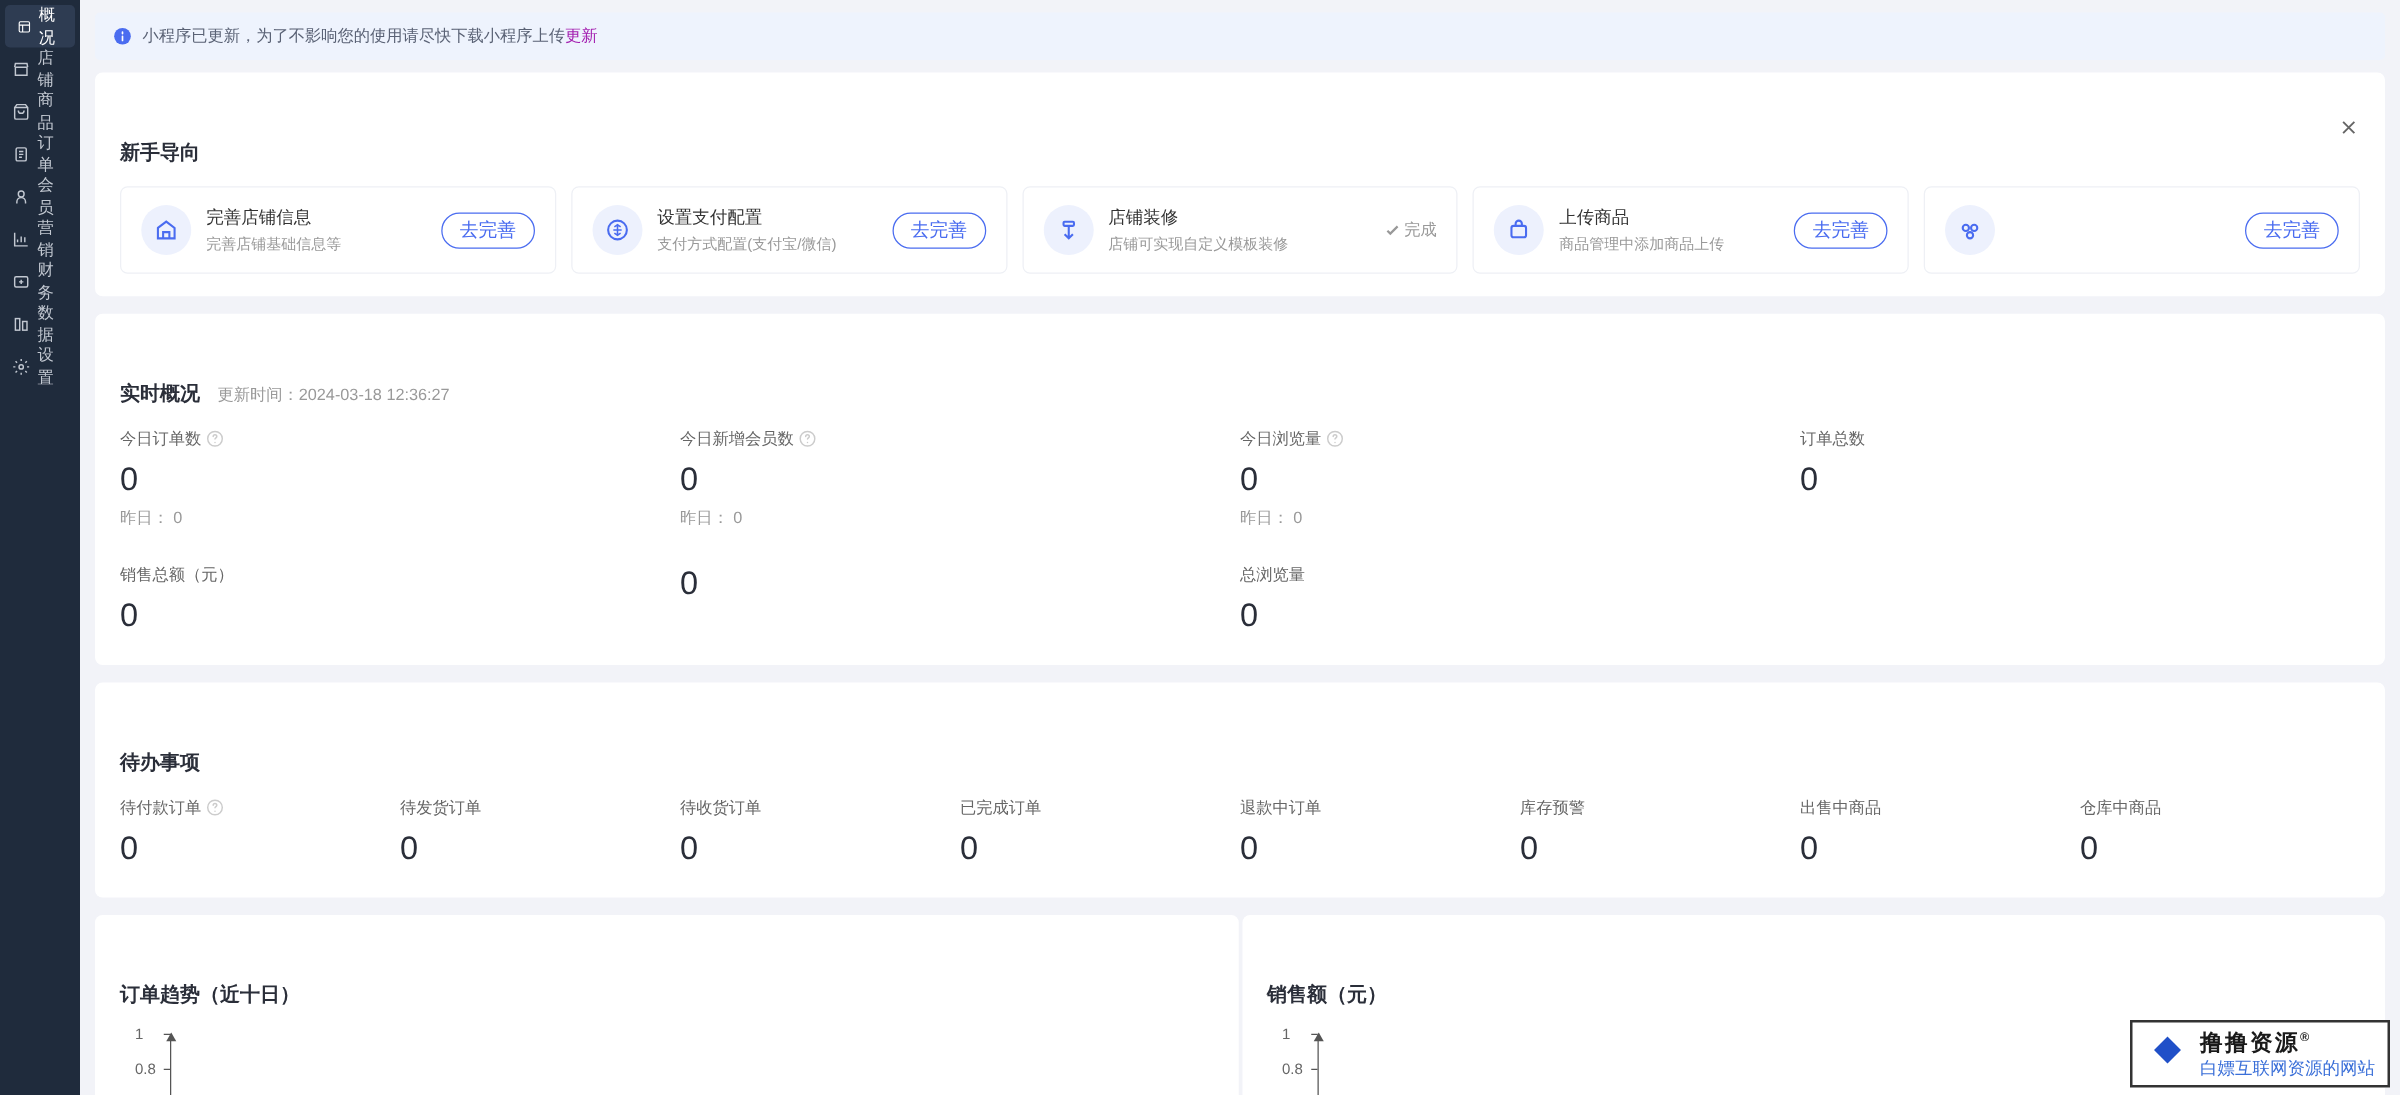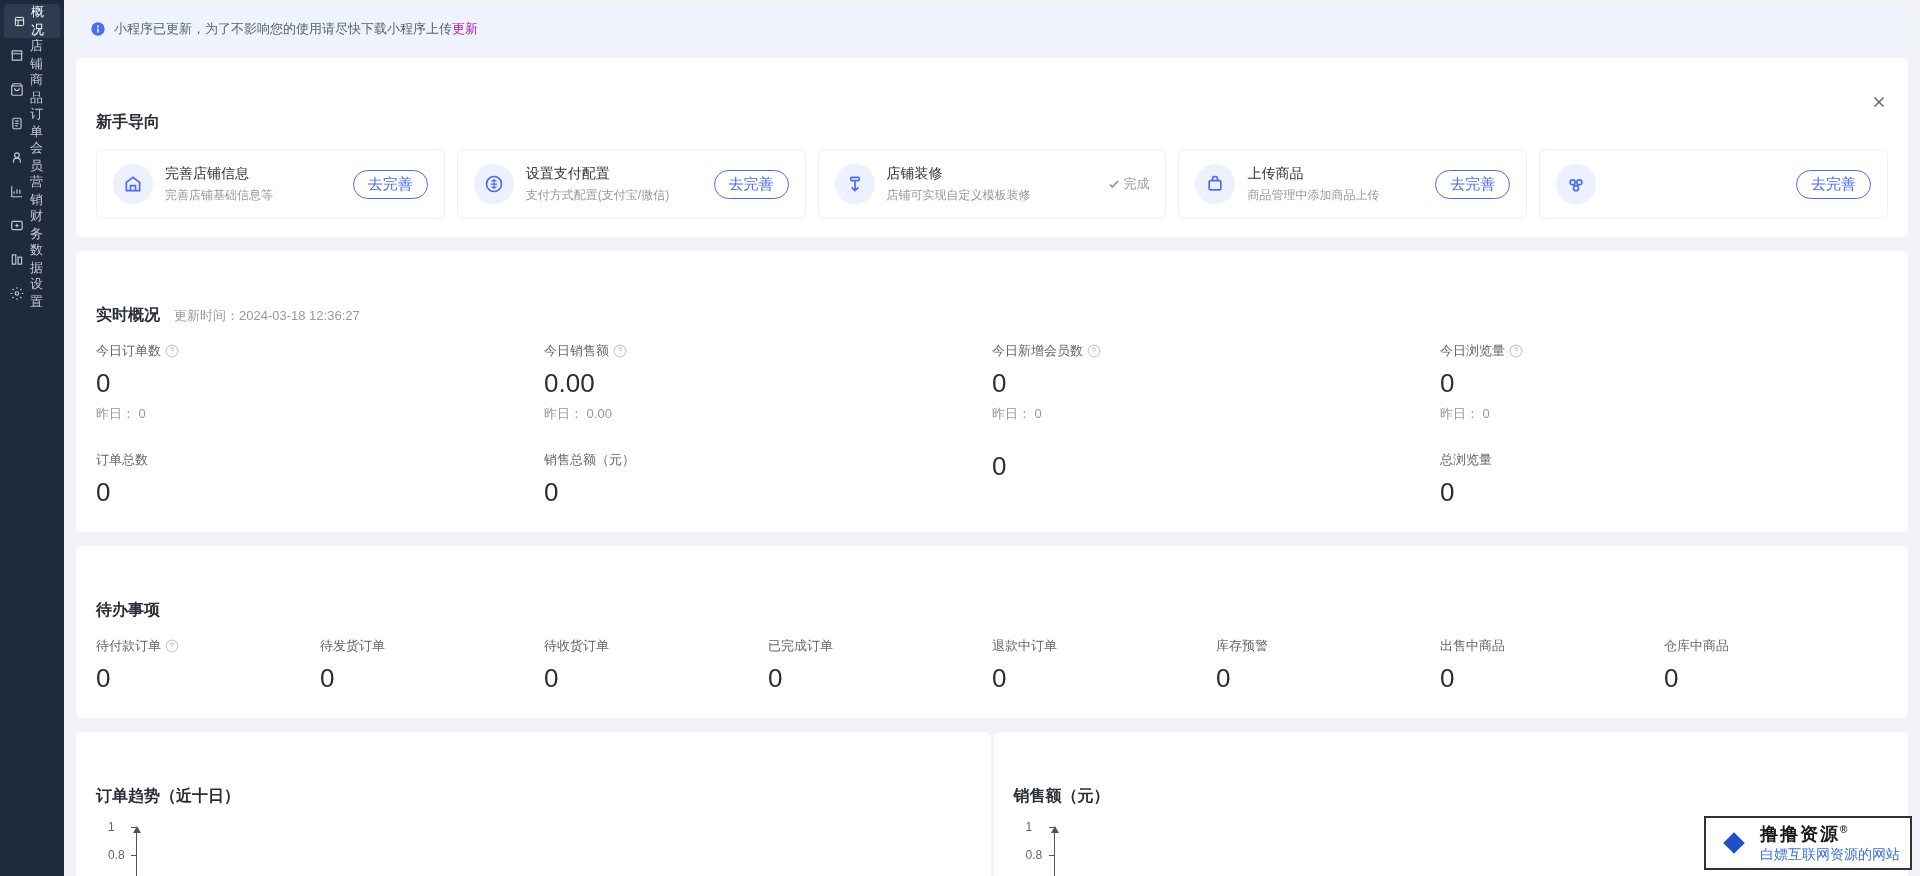--- a/index.html
+++ b/index.html
@@ -52,21 +52,21 @@
 
 .chart-row { display: flex; gap: 3px; }
 .chart-card { flex: 1; background: #fff; border-radius: 6px; padding: 18px 20px; }
 .chart-area { height: 140px; position: relative; margin-top: 20px; margin-left: 20px; }
 .chart-axis-y { position: absolute; left: 20px; top: 0; bottom: 0; width: 1px; background: #555; }
 .chart-axis-y::before { content: ''; position: absolute; top: -1px; left: -3px; border-left: 4px solid transparent; border-right: 4px solid transparent; border-bottom: 7px solid #555; }
 .chart-tick { position: absolute; left: 15px; width: 5px; height: 1px; background: #555; }
 .chart-label { position: absolute; left: -8px; font-size: 12px; color: #666; transform: translateY(-50%); }
 
 
-.watermark { position: fixed; right: 8px; bottom: 6px; border: 2px solid #333; background: #fff; padding: 4px 10px; display: flex; align-items: center; gap: 8px; }
+.watermark { position: fixed; right: 8px; bottom: 6px; border: 2px solid #333; background: #fff; padding: 4px 10px; display: flex; align-items: flex-start; gap: 8px; }
 .watermark-logo { width: 36px; height: 36px; }
 .watermark-text { display: flex; flex-direction: column; }
 .wm-t1 { font-size: 18px; font-weight: 700; letter-spacing: 2px; color: #1a1a1a; }
 .wm-t2 { font-size: 14px; color: #3a6fd8; }
 .wm-r { font-size: 10px; vertical-align: super; }
 </style>
 </head>
 <body>
 
 <div class="app">
@@ -227,28 +227,20 @@
         <span class="card-subtitle"><span>更新时间：</span><span>2024-03-18 12:36:27</span></span>
       </div>
       <div class="stats-grid" id="realtime-grid">
           <div class="stat-item">
     <div class="stat-label">今日订单数<svg class="help-icon" viewBox="0 0 24 24" fill="currentColor">
                 <circle cx="12" cy="12" r="10" fill="none" stroke="currentColor" stroke-width="2"></circle>
                 <path d="M9.5 9a2.5 2.5 0 015 0c0 1.5-2.5 2-2.5 3.5M12 17h.01" stroke="currentColor" stroke-width="2" fill="none" stroke-linecap="round"></path>
               </svg></div>
     <div class="stat-value">0</div>
     <div class="stat-sub">昨日： 0</div>
-          </div>
-          <div class="stat-item">
-    <div class="stat-label">今日销售额<svg class="help-icon" viewBox="0 0 24 24" fill="currentColor">
-                <circle cx="12" cy="12" r="10" fill="none" stroke="currentColor" stroke-width="2"></circle>
-                <path d="M9.5 9a2.5 2.5 0 015 0c0 1.5-2.5 2-2.5 3.5M12 17h.01" stroke="currentColor" stroke-width="2" fill="none" stroke-linecap="round"></path>
-              </svg></div>
-    <div class="stat-value">0.00</div>
-    <div class="stat-sub">昨日： 0.00</div>
           </div>
           <div class="stat-item">
     <div class="stat-label">今日新增会员数<svg class="help-icon" viewBox="0 0 24 24" fill="currentColor">
                 <circle cx="12" cy="12" r="10" fill="none" stroke="currentColor" stroke-width="2"></circle>
                 <path d="M9.5 9a2.5 2.5 0 015 0c0 1.5-2.5 2-2.5 3.5M12 17h.01" stroke="currentColor" stroke-width="2" fill="none" stroke-linecap="round"></path>
               </svg></div>
     <div class="stat-value">0</div>
     <div class="stat-sub">昨日： 0</div>
           </div>
           <div class="stat-item">

